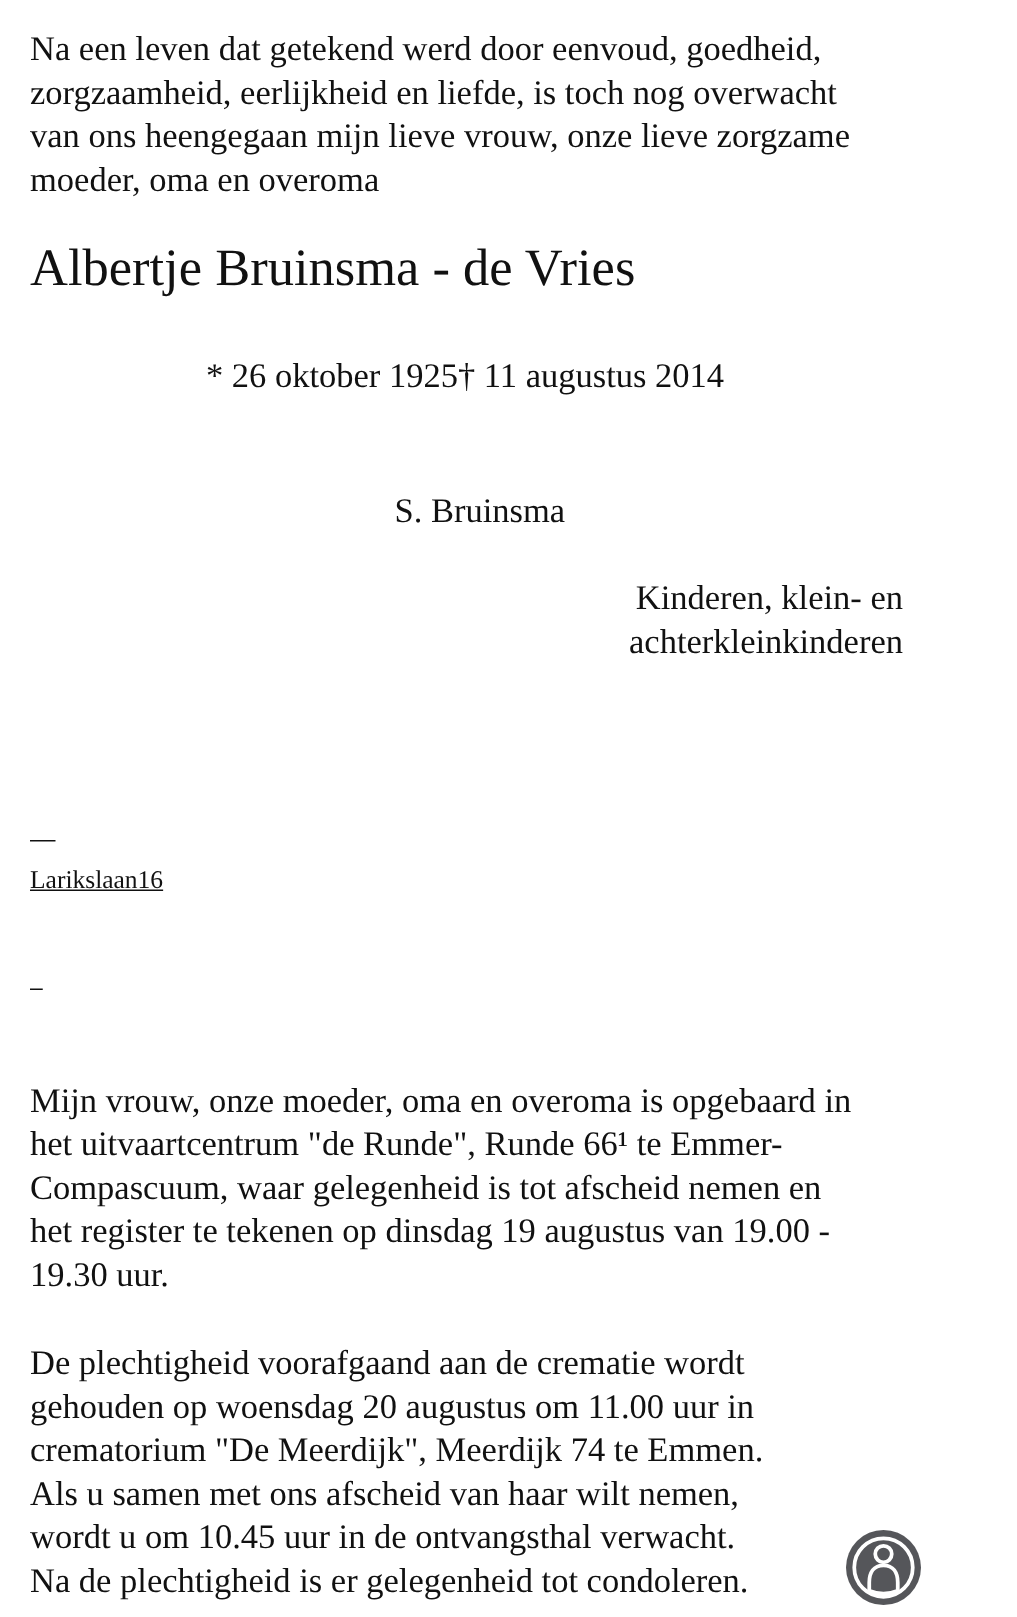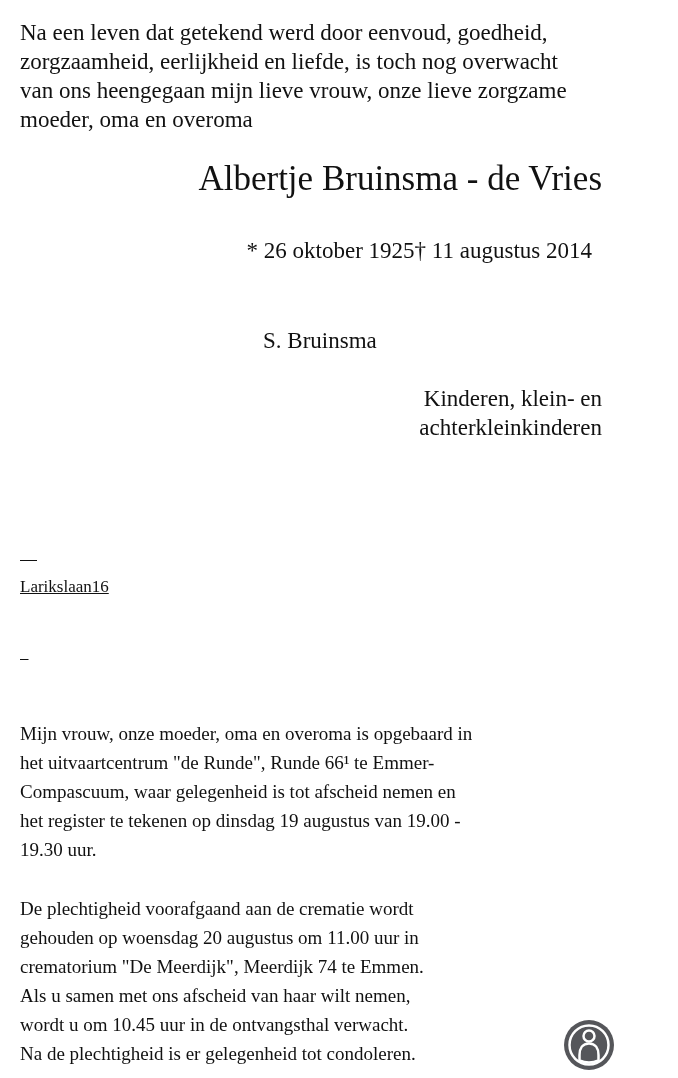--- a/index.html
+++ b/index.html
@@ -21,27 +21,27 @@
   }
   .intro {
     font-size: 23px;
     line-height: 29px;
     white-space: pre-wrap;
   }
   .name {
     margin-top: 24px;
     font-size: 35px;
     font-weight: 400;
-    text-align: right;
+    text-align: left;
     line-height: 42px;
   }
   .dates {
     margin-top: 36px;
     display: flex;
-    justify-content: flex-end;
+    justify-content: center;
     font-size: 23px;
     line-height: 29px;
     padding-left: 8px;
     padding-right: 10px;
   }
   .relatives {
     margin-top: 61px;
     padding-left: 243px;
     font-size: 23px;
     line-height: 29px;
@@ -53,21 +53,21 @@
   }
   .address {
     margin-top: 62px;
     font-size: 17px;
     line-height: 33px;
     white-space: pre-wrap;
     text-decoration: underline;
   }
   .para {
     margin-top: 50px;
-    font-size: 19px;
+    font-size: 23px;
     line-height: 29px;
     white-space: pre-wrap;
   }
   .para.second {
     margin-top: 30px;
   }
   .logo {
     position: absolute;
     right: 8px;
     bottom: 8px;

